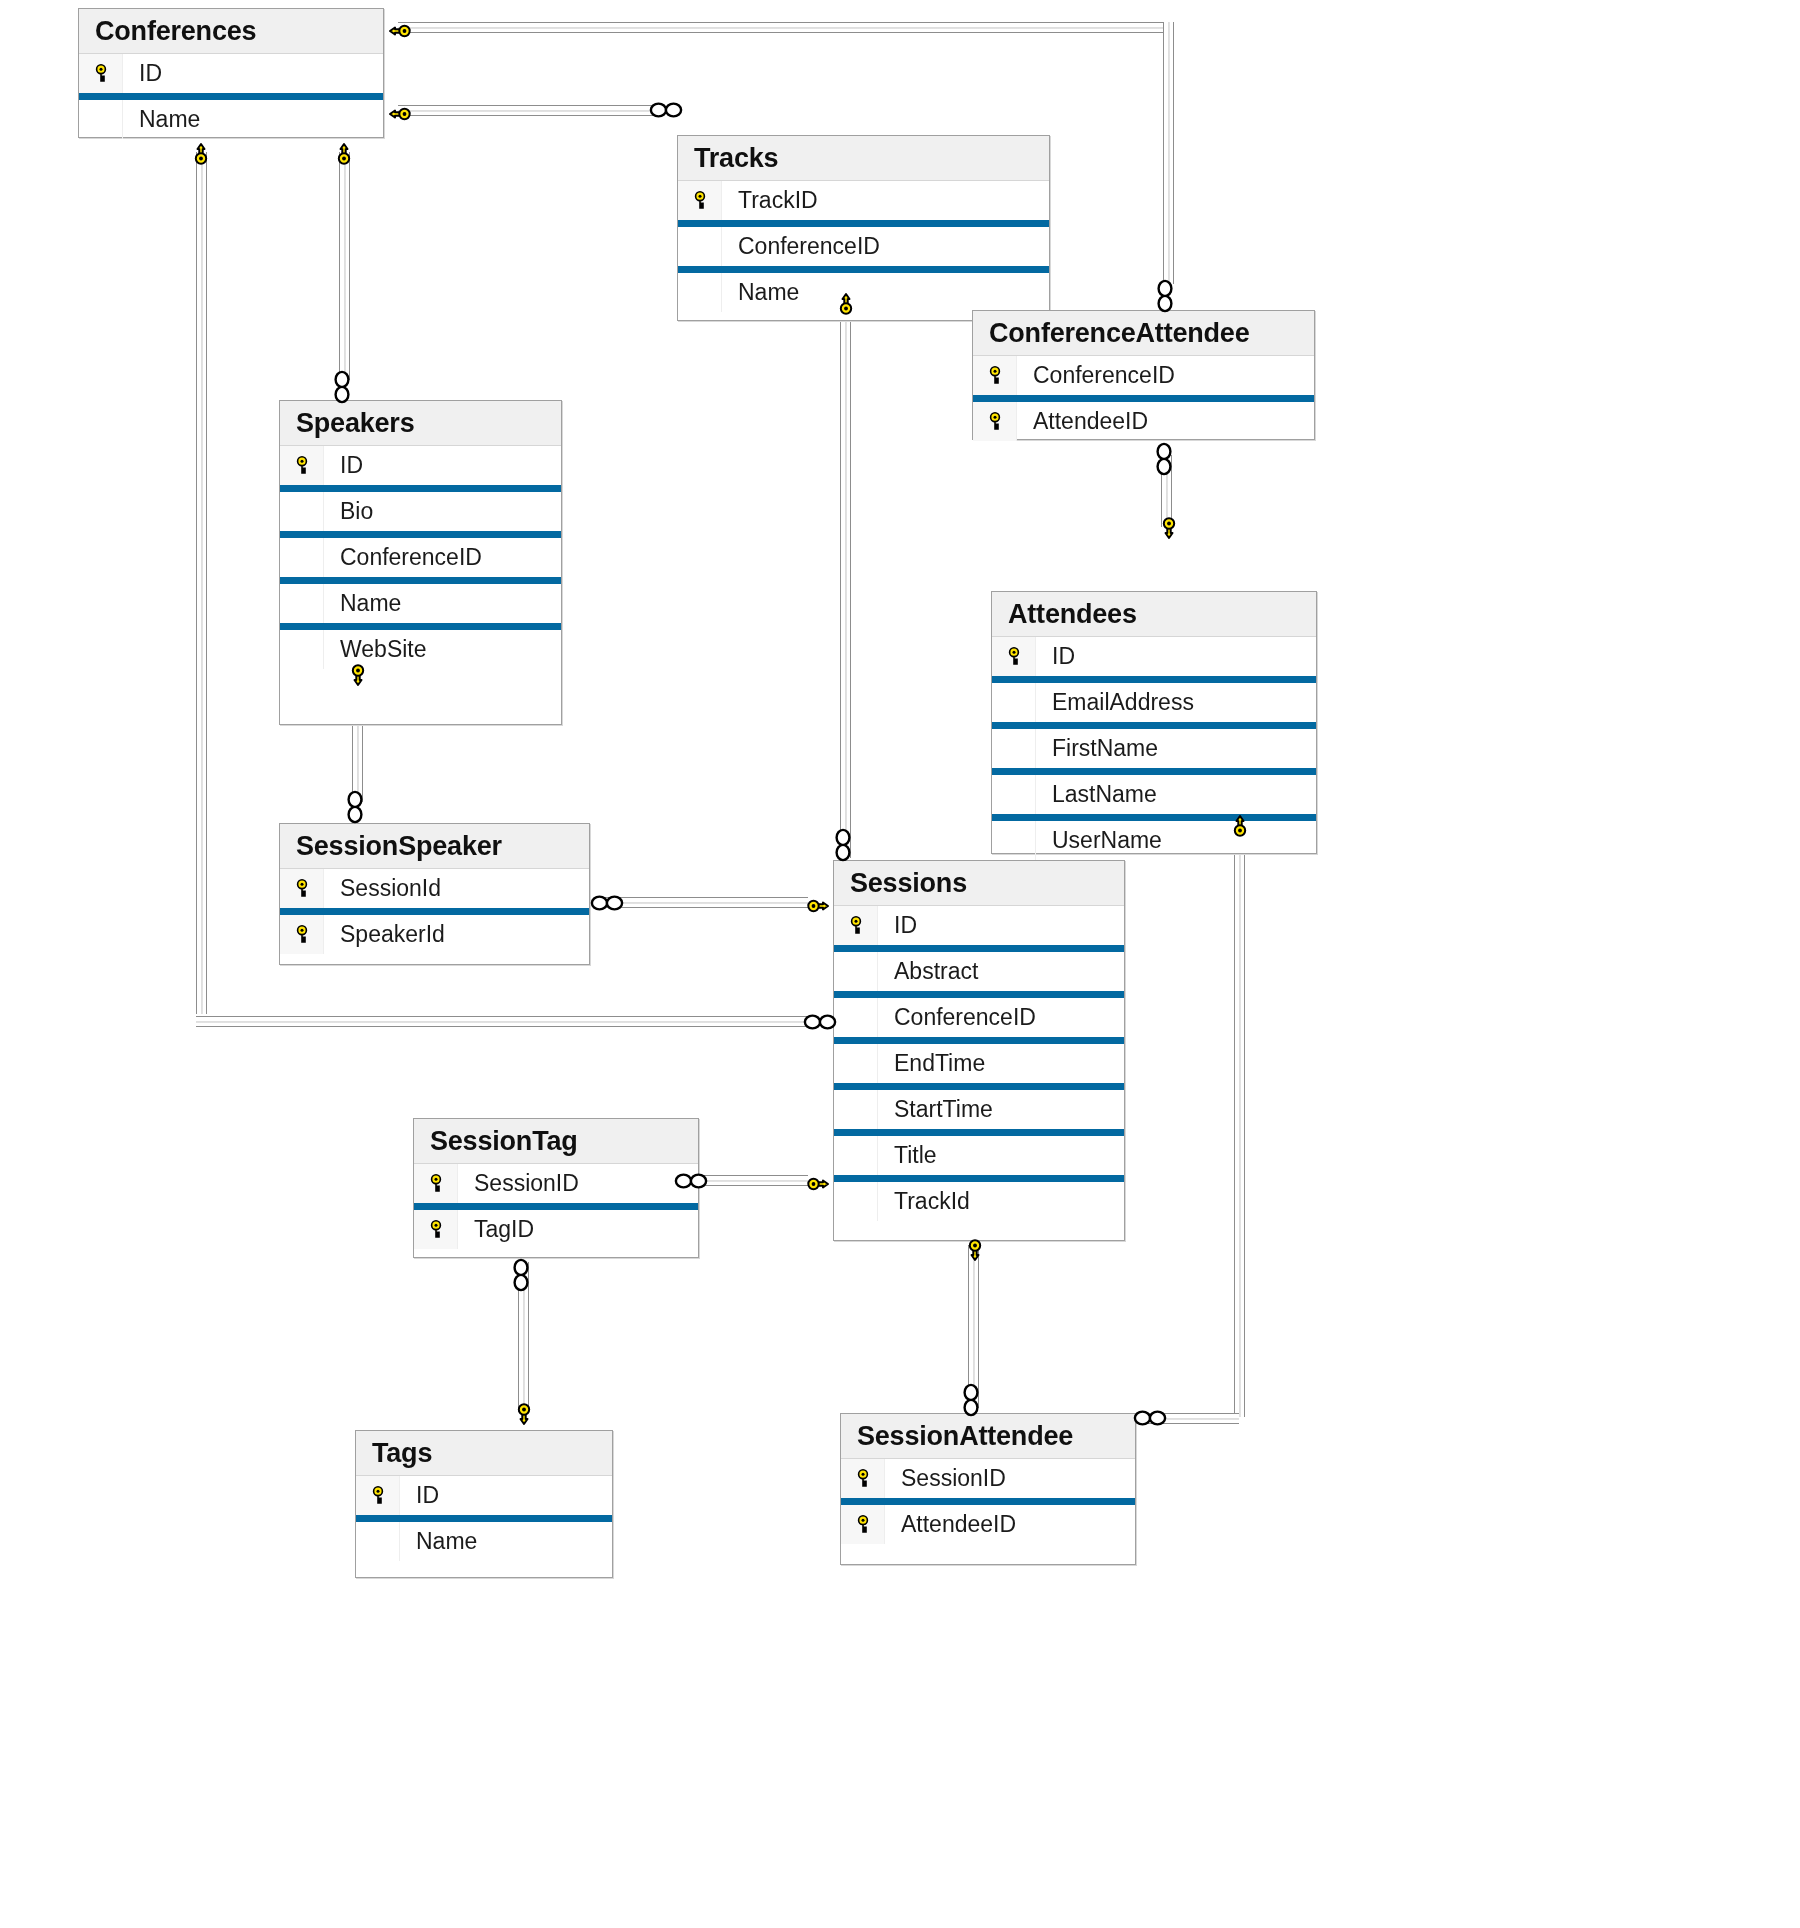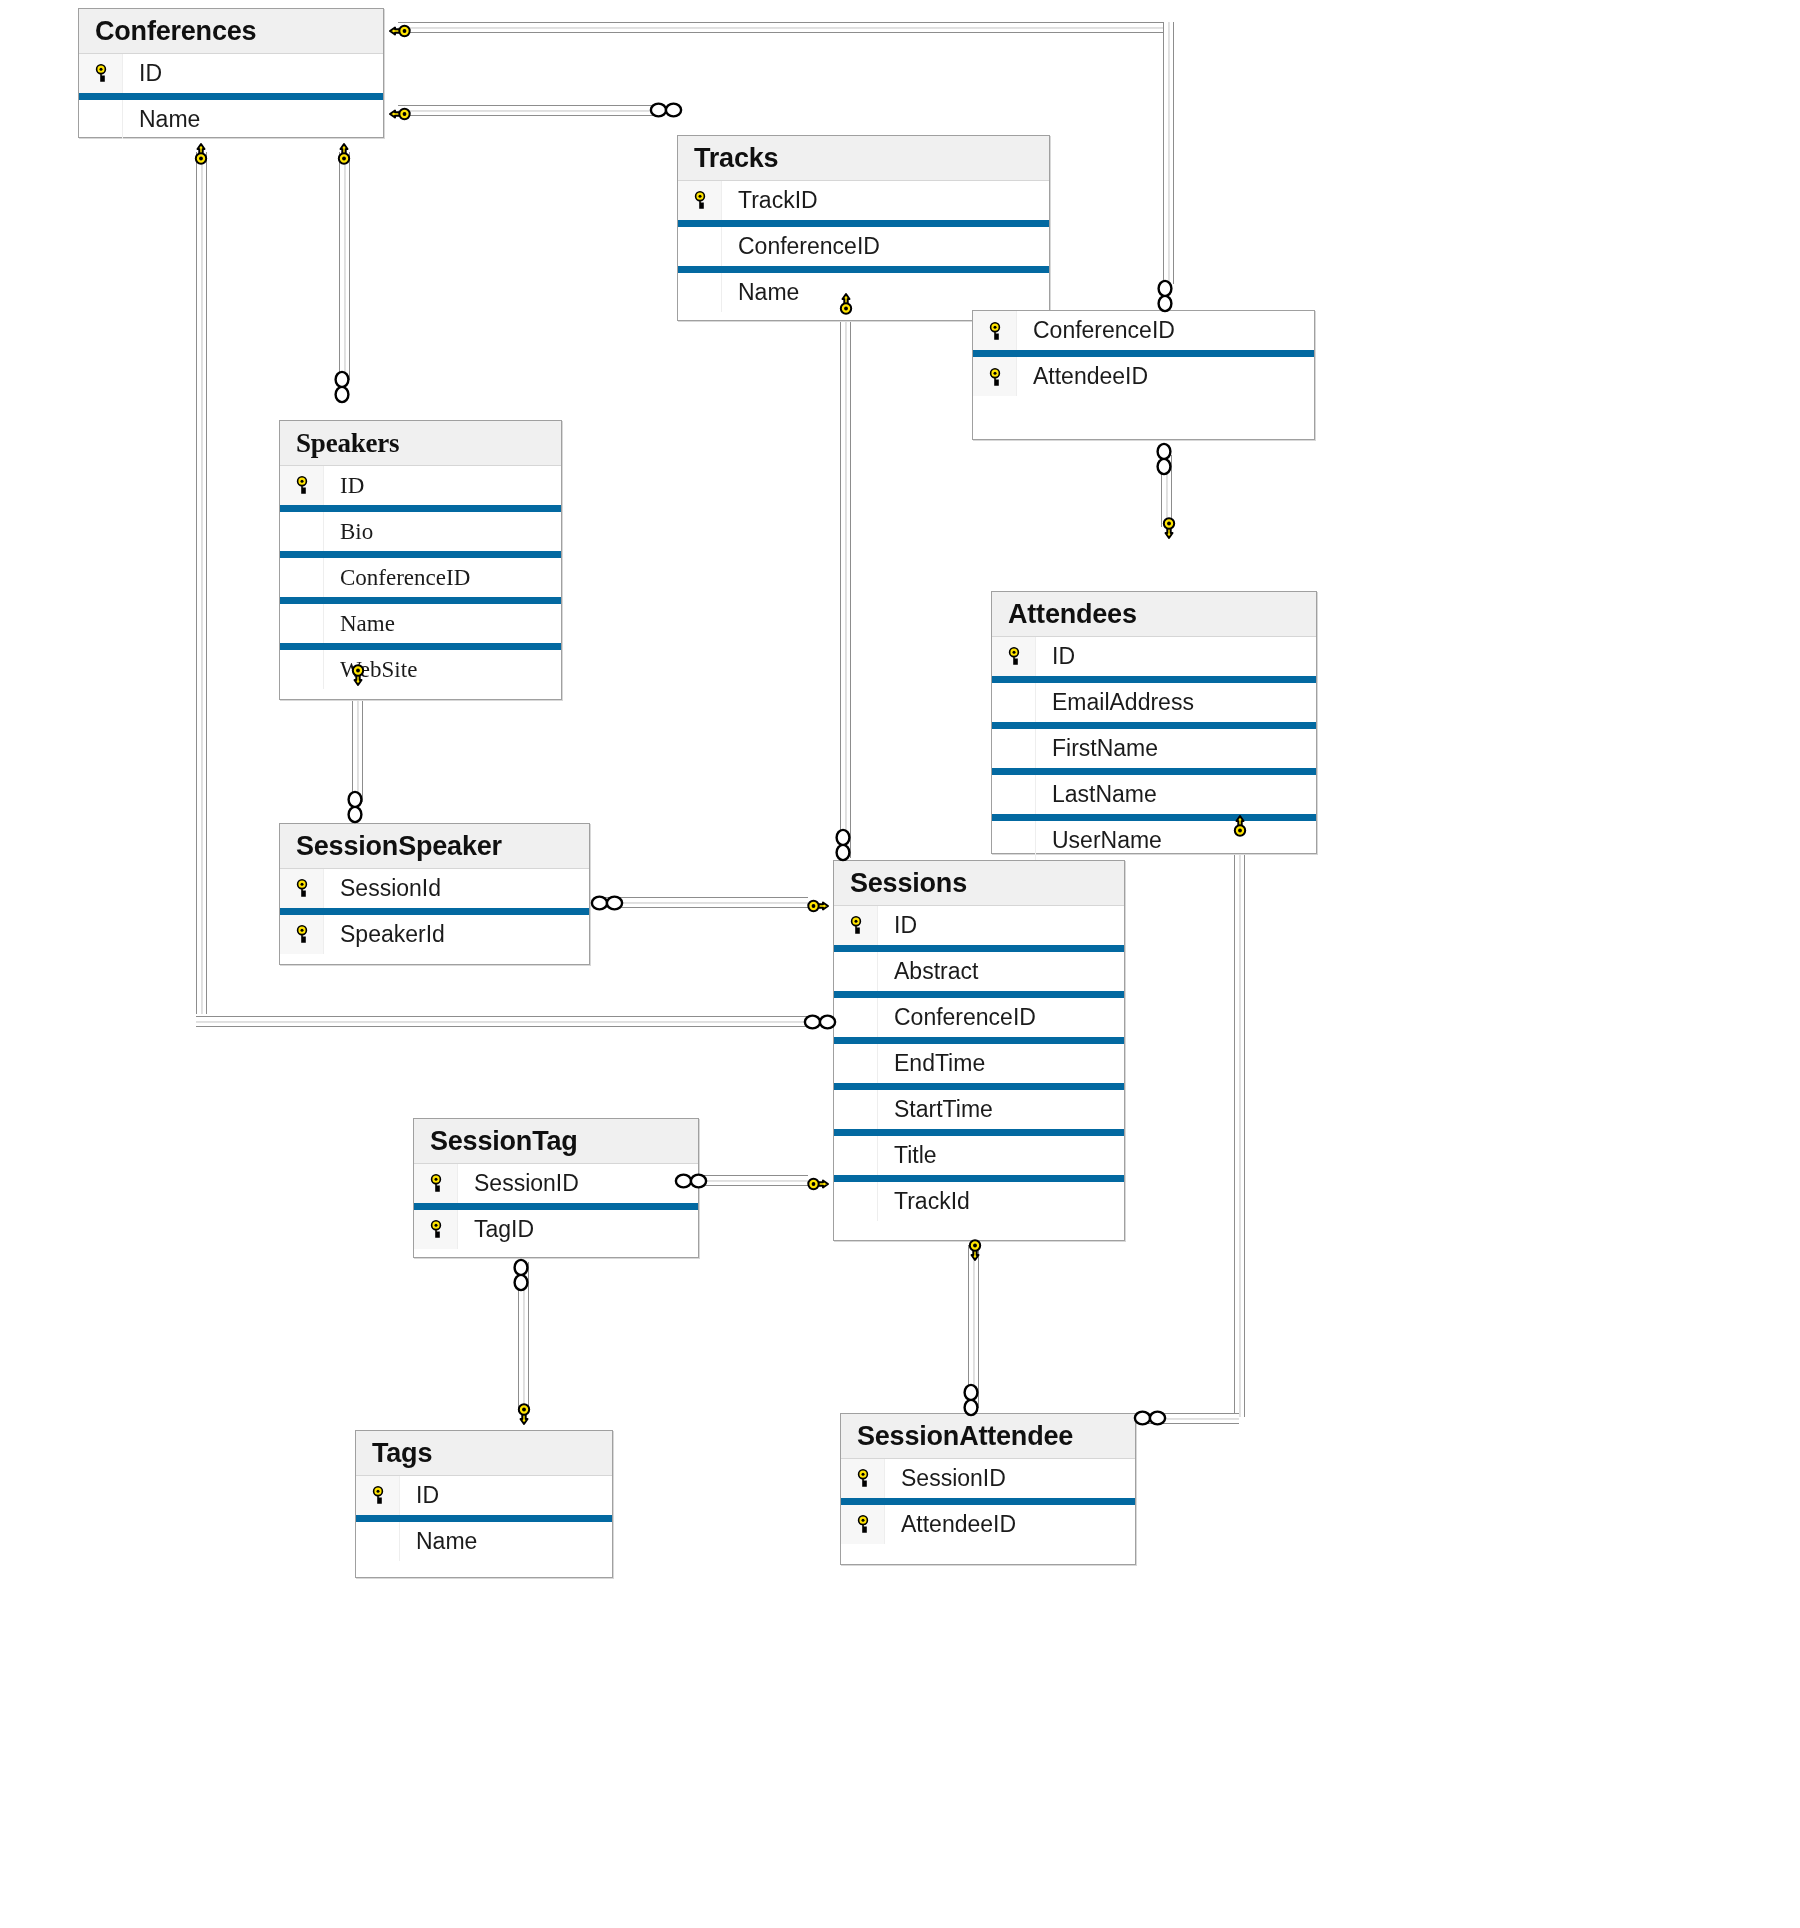--- a/index.html
+++ b/index.html
@@ -99,20 +99,21 @@
             <div class="fname">ConferenceID</div>
           </div>
           <div class="row">
             <div class="kcell"></div>
             <div class="fname">Name</div>
           </div>
         </div>
         <div class="pad"></div>
       </div>
       <div class="tbl" style="left: 972px; top: 310px; width: 343px; height: 130px;">
+        <div class="hdr">ConferenceAttendee</div>
         <div class="rows">
           <div class="row">
             <div class="kcell pk">
               <svg class="keyglyph" viewBox="0 0 20 20">
                 <g stroke="#000" stroke-width="1.6" fill="#ffe400">
                   <circle cx="10" cy="6.2" r="4.4"></circle>
                   <path d="M10 10 L10 18 L13 18 L13 16.4 L10.8 16.4 L10.8 15 L13 15 L13 13.4 L10.8 13.4"></path>
                 </g>
                 <circle cx="10" cy="6.2" r="1.5" fill="#000"></circle>
               </svg>
@@ -127,21 +128,21 @@
                   <path d="M10 10 L10 18 L13 18 L13 16.4 L10.8 16.4 L10.8 15 L13 15 L13 13.4 L10.8 13.4"></path>
                 </g>
                 <circle cx="10" cy="6.2" r="1.5" fill="#000"></circle>
               </svg>
             </div>
             <div class="fname">AttendeeID</div>
           </div>
         </div>
         <div class="pad"></div>
       </div>
-      <div class="tbl" style="left: 279px; top: 420px; width: 283px; height: 280px; font-family: Liberation Serif, serif;">
+      <div class="tbl" style="left: 279px; top: 400px; width: 283px; height: 325px;">
         <div class="hdr">Speakers</div>
         <div class="rows">
           <div class="row">
             <div class="kcell pk">
               <svg class="keyglyph" viewBox="0 0 20 20">
                 <g stroke="#000" stroke-width="1.6" fill="#ffe400">
                   <circle cx="10" cy="6.2" r="4.4"></circle>
                   <path d="M10 10 L10 18 L13 18 L13 16.4 L10.8 16.4 L10.8 15 L13 15 L13 13.4 L10.8 13.4"></path>
                 </g>
                 <circle cx="10" cy="6.2" r="1.5" fill="#000"></circle>

